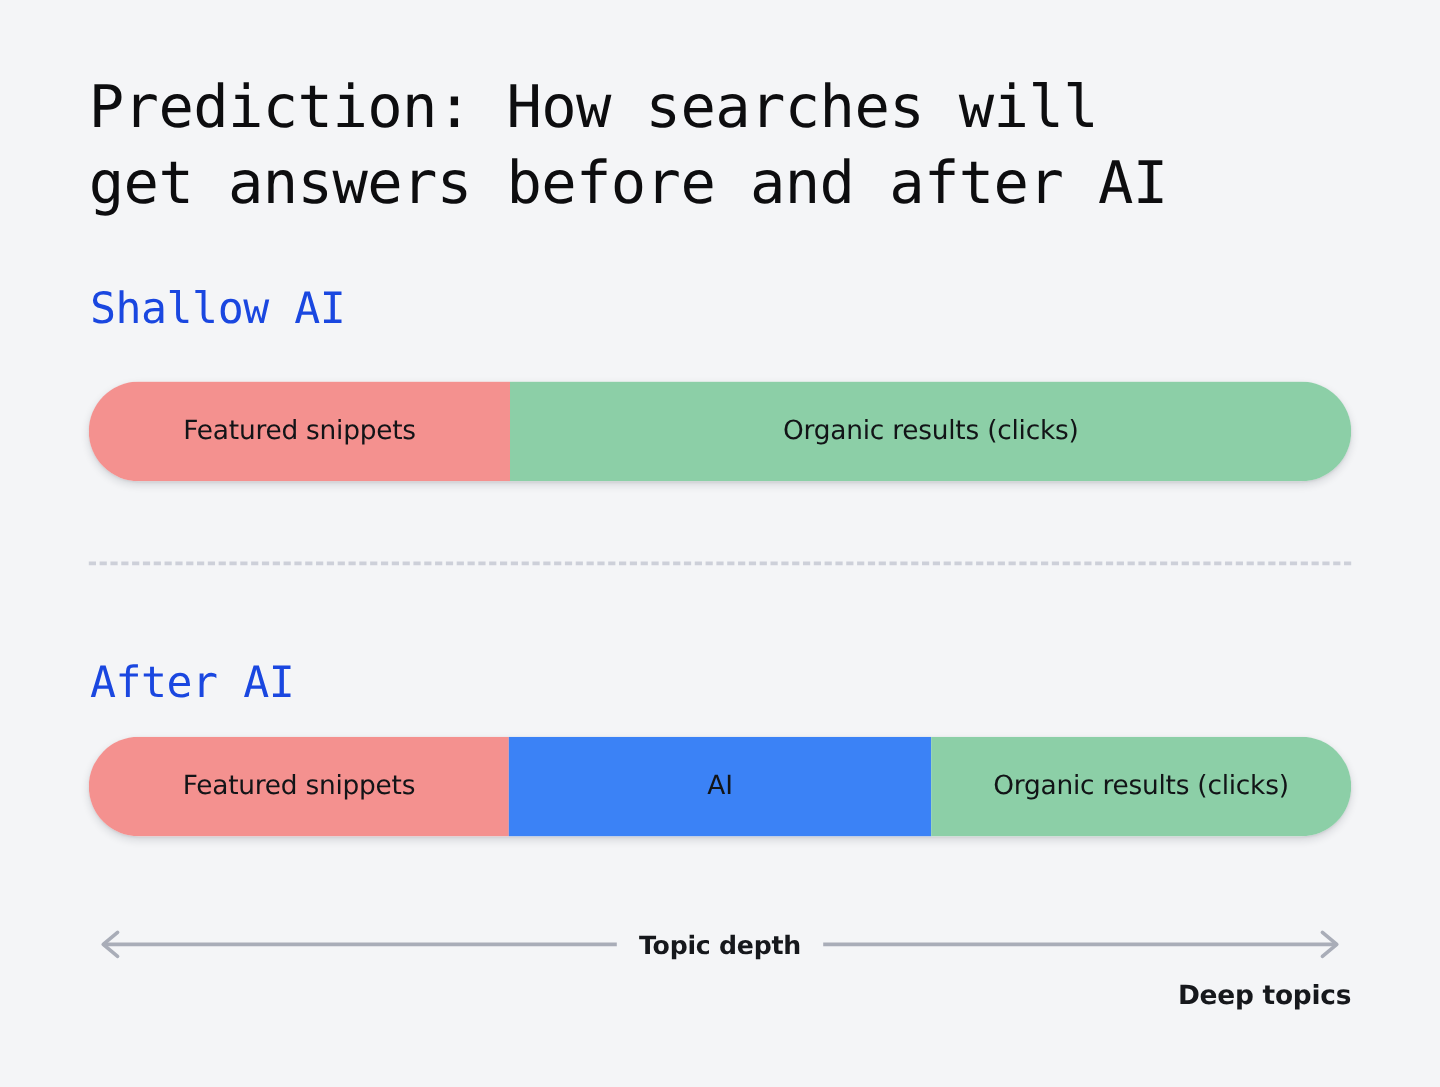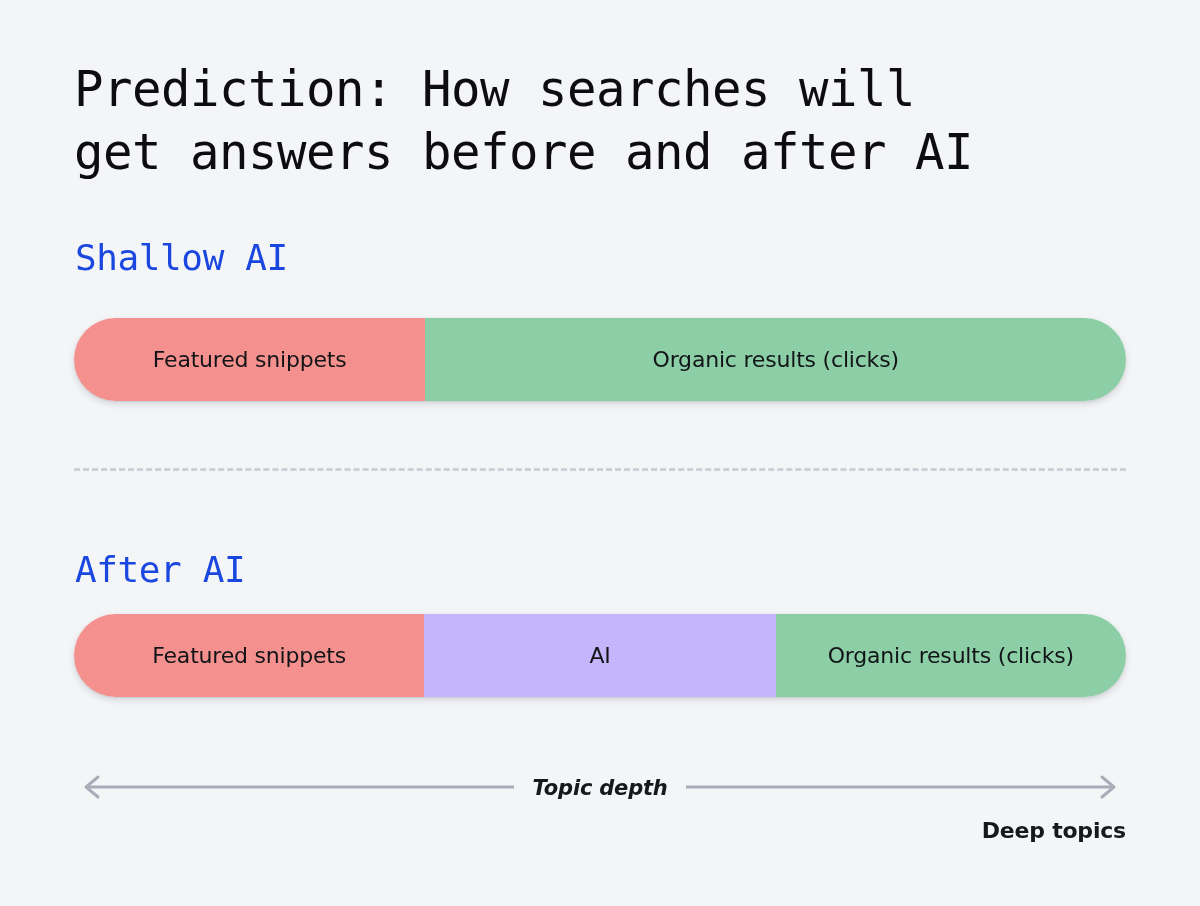--- a/index.html
+++ b/index.html
@@ -94,21 +94,20 @@
     width: 1052px;
     height: 36px;
   }
   .axis svg { display: block; }
   .axis-label {
     position: absolute;
     left: 0;
     right: 0;
     top: 4px;
     text-align: center;
-    font-style: italic;
   }
   .axis-label span {
     background: #f4f5f7;
     padding: 0 18px;
     font-family: "DejaVu Sans", sans-serif;
     font-weight: bold;
     font-size: 21px;
     color: #16181c;
     letter-spacing: -0.2px;
   }
@@ -145,21 +144,21 @@
   </div>
 
   <div class="divider"></div>
 
   <div class="section-head after">After AI</div>
 
   <div class="bar bar-after">
     <div class="seg" style="background:#f4918f; width:33.3%;">
       <span>Featured snippets</span>
     </div>
-    <div class="seg" style="background:#c4b5fd; width:33.4%;">
+    <div class="seg" style="background:#3b82f6; width:33.4%;">
       <span>AI</span>
     </div>
     <div class="seg" style="background:#8ccfa7; width:33.3%;">
       <span>Organic results (clicks)</span>
     </div>
   </div>
 
   <div class="axis">
     <svg width="1052" height="30" viewBox="0 0 1052 30">
       <line x1="12" y1="15" x2="1040" y2="15" stroke="#a9adb8" stroke-width="3"></line>

